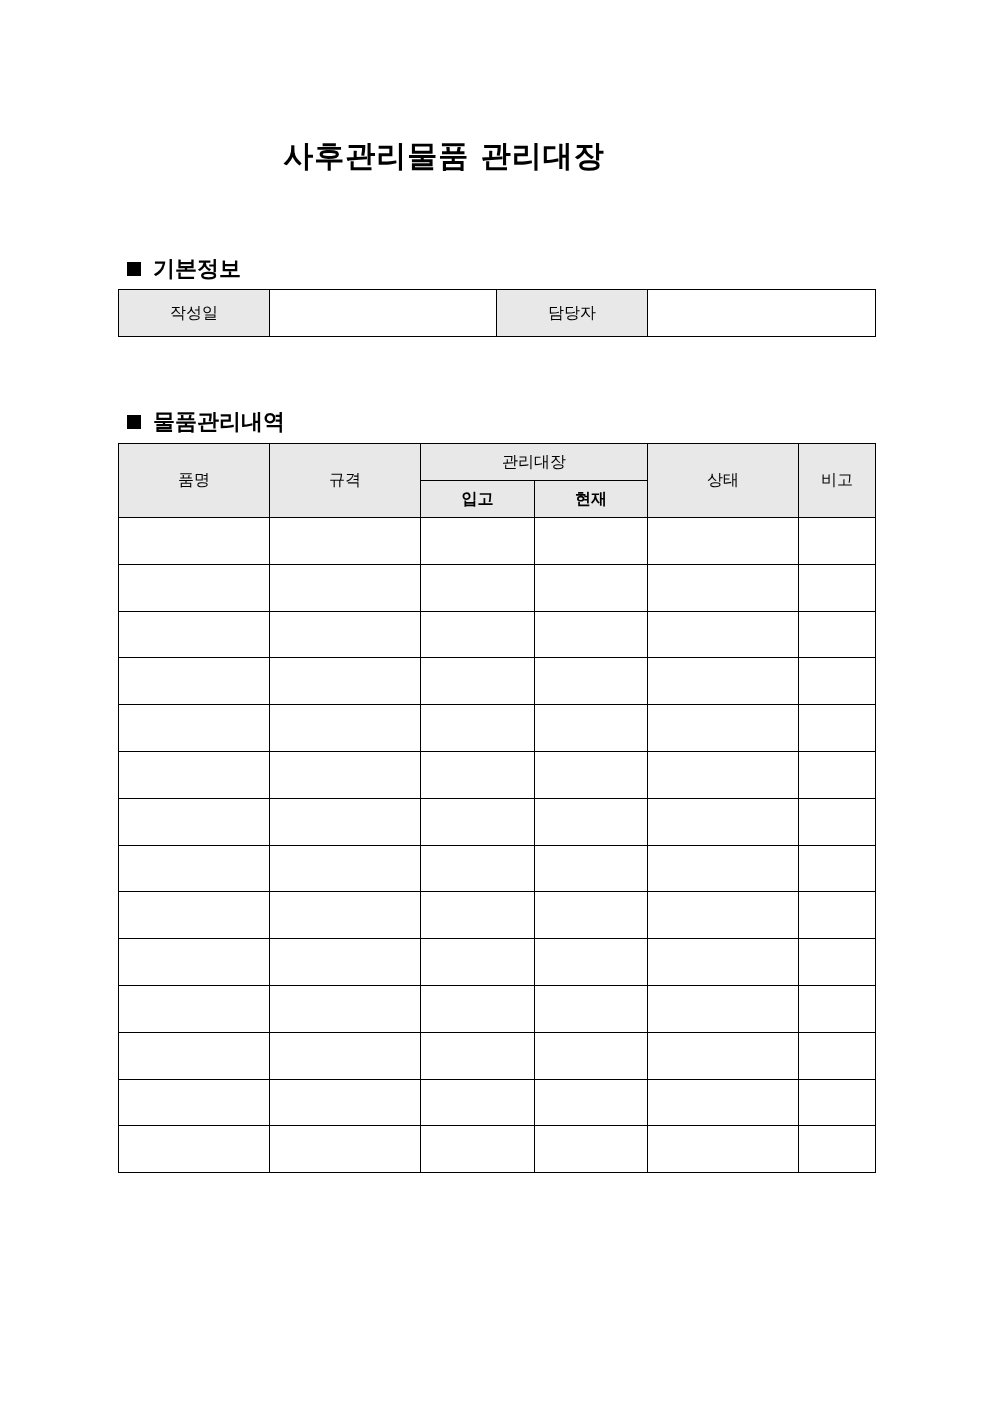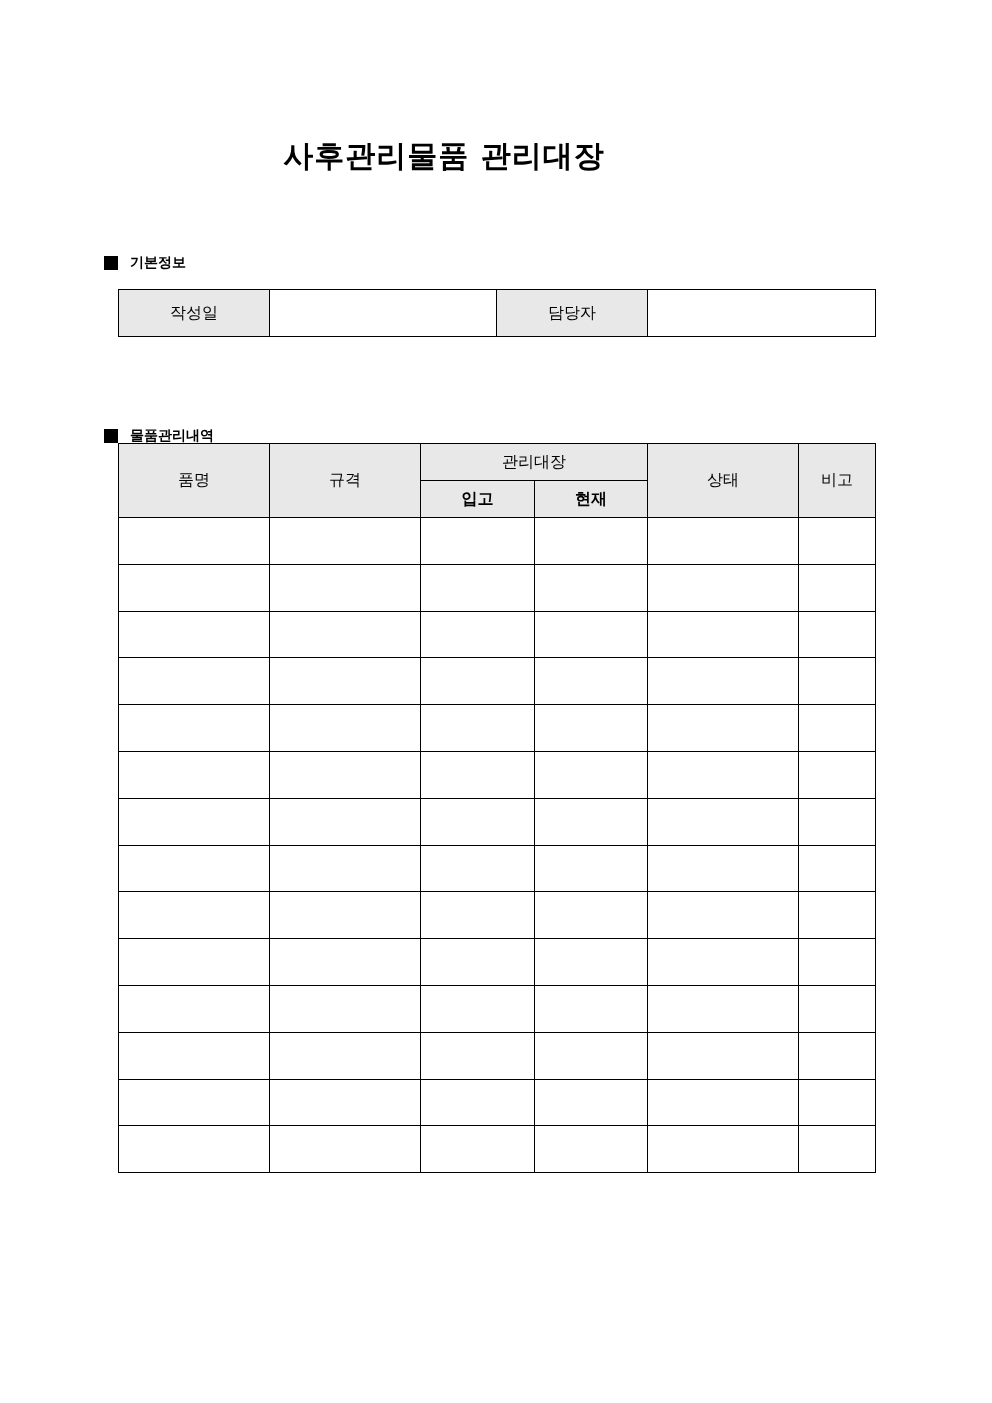--- a/index.html
+++ b/index.html
@@ -1,18 +1,18 @@
 <!DOCTYPE html>
 <html><head>
 <meta charset="utf-8">
 <style>
   html, body { margin: 0; padding: 0; background: #ffffff; }
   body { width: 992px; height: 1403px; position: relative; font-family: "DejaVu Sans", "Liberation Sans", sans-serif; color: #000; }
   .title { position: absolute; left: 0; top: 136px; width: 888px; text-align: center; font-size: 30px; font-weight: bold; letter-spacing: 1px; }
-  .section { position: absolute; left: 104px; font-size: 14px; font-weight: bold; display: flex; align-items: center; }
+  .section { position: absolute; left: 127px; font-size: 22px; font-weight: bold; display: flex; align-items: center; }
   .section .sq { display: inline-block; width: 14px; height: 14px; background: #000; margin-right: 12px; }
   table { position: absolute; border-collapse: collapse; table-layout: fixed; }
   td { border: 1.5px solid #000; padding: 0; text-align: center; vertical-align: middle; font-size: 16px; }
   td.hdr { background: #e8e8e8; }
   #info-table { left: 118px; top: 289px; width: 757px; }
   #info-table td { height: 46px; }
   #items-table { left: 118px; top: 443px; width: 757px; }
   #items-table tr.h1 td { height: 36px; }
   #items-table tr.h2 td { height: 36px; font-weight: bold; }
   #items-table tr.row td { height: 45.8px; }
@@ -37,21 +37,21 @@
   <tbody>
       <tr>
     <td class="hdr">작성일</td>
     <td></td>
     <td class="hdr">담당자</td>
     <td></td>
   </tr>
 </tbody>
   </table>
 
-<div class="section" style="top:407px;margin-top:20px;">
+<div class="section" style="top:407px;">
   <span class="sq"></span>
   <span>물품관리내역</span>
 </div>
 
 <table id="items-table">
   <colgroup>
     <col style="width:151px">
       <col style="width:151px">
       <col style="width:114px">
       <col style="width:113px">

